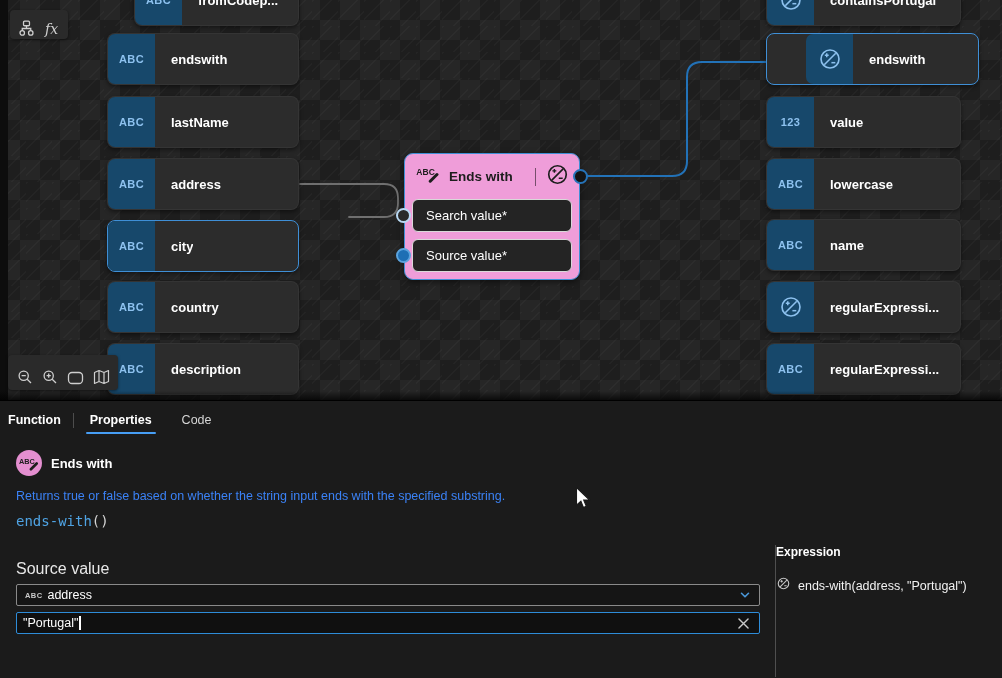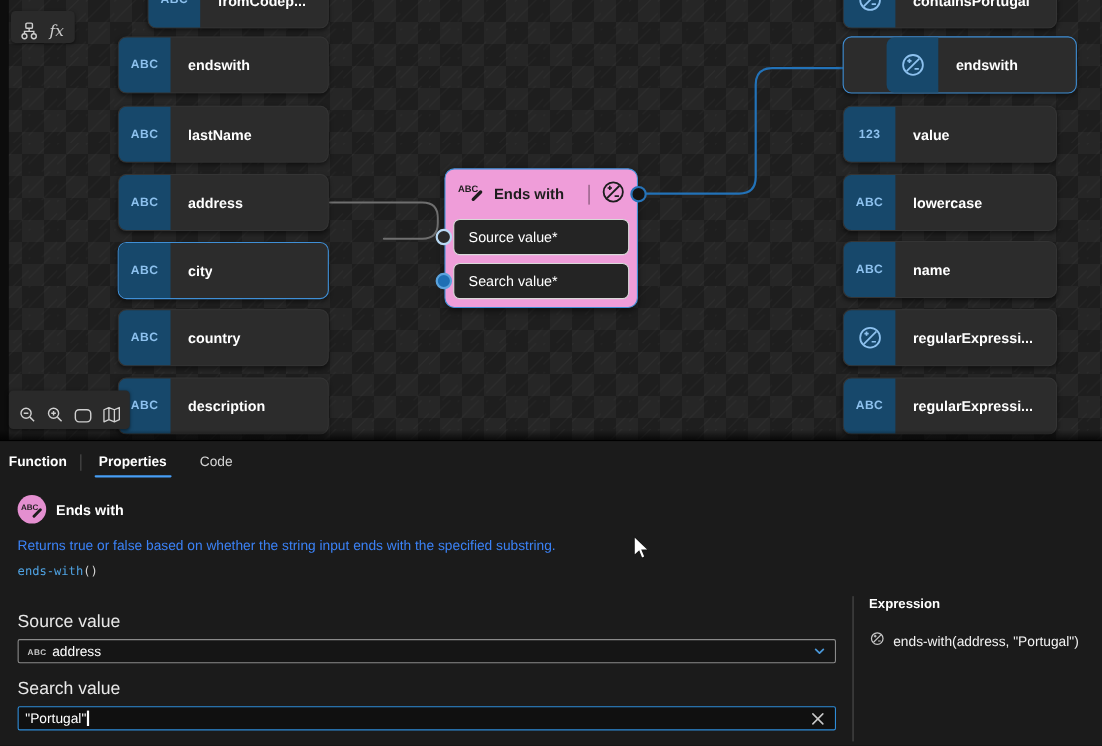--- a/index.html
+++ b/index.html
@@ -64,27 +64,27 @@
     margin-right:26px; font-size:12.5px; color:#d6d6d6; cursor:pointer; }
   .tab.active { color:#fff; font-weight:700; }
   .tab.active::after { content:""; position:absolute; left:-2px; right:-2px; bottom:5px;
     height:2.5px; border-radius:2px; background:#479ef5; }
 
   .fn-header { display:flex; align-items:center; gap:9px; margin:11px 0 0 16px; }
   .fn-avatar { width:26px; height:26px; border-radius:50%; background:#e48fd0; color:#1d1d1d;
     display:flex; align-items:center; justify-content:center; }
   .fn-name { font-size:13px; font-weight:700; color:#fff; }
   .fn-desc { margin:13px 16px 0 16px; font-size:12.5px; color:#3b82f6; }
-  .fn-code { margin:10px 16px 0 16px; font-size:11px; font-family:"DejaVu Sans Mono", monospace; }
+  .fn-code { margin:10px 16px 0 16px; font-size:14px; font-family:"DejaVu Sans Mono", monospace; }
   .fn-code .kw { color:#4fa3e3; }
   .fn-code .pr { color:#d4d4d4; }
 
   .columns { display:flex; margin-top:16px; height:132px; }
   .col-inputs { width:775px; flex:0 0 775px; padding:0 15px 0 16px; }
-  .col-expr { flex:1; border-left:1px solid #4f4f4f; padding-left:14px; }
+  .col-expr { flex:1; border-left:1px solid #4f4f4f; padding-left:0; }
   .section-h { font-size:12px; font-weight:700; color:#fff; }
   .field-label { font-size:16px; color:#e8e8e8; margin-top:15px; }
   .dropdown { margin-top:6px; height:22px; background:#151515; border:1px solid #8a8a8a;
     border-radius:2px; display:flex; align-items:center; padding:0 8px; cursor:pointer; }
   .dd-tag { font-size:7.5px; font-weight:700; letter-spacing:0.4px; color:#c9c9c9; margin-right:5px; }
   .dd-value { font-size:12.5px; color:#fff; }
   .dd-chevron { margin-left:auto; display:flex; }
   .textinput { margin-top:6px; height:22px; background:#101010; border:1.5px solid #2e8cd8;
     border-radius:2px; display:flex; align-items:center; padding:0 6px; cursor:text; }
   .ti-value { font-size:12.5px; color:#fff; }
@@ -264,24 +264,24 @@
       <span>
         <svg width="25" height="25" viewBox="0 0 24 24" fill="none" stroke="#1d1d1d" stroke-width="1.6">
           <circle cx="12" cy="12" r="8.4"></circle>
             <path d="M6.6 17.4 L17.4 6.6"></path>
           <path d="M9 6.6 v3.8 M7.1 8.5 h3.8" stroke-width="1.4"></path>
             <path d="M13.2 15.6 h3.8" stroke-width="1.4"></path>
         </svg>
       </span>
     </div>
     <div class="fn-row">
+      <span>Search value*</span>
+    </div>
+    <div class="fn-row">
       <span>Source value*</span>
-    </div>
-    <div class="fn-row">
-      <span>Search value*</span>
     </div>
     <span class="handle h-src"></span>
     <span class="handle h-srch"></span>
     <span class="handle h-out"></span>
   </div>
 </div>
 
 <div class="panel">
   <div class="tabs">
     <span class="tabs-label">Function</span>
@@ -313,21 +313,20 @@
       <div class="dropdown">
         <span class="dd-tag">ABC</span>
         <span class="dd-value">address</span>
         <span class="dd-chevron">
           <svg width="12" height="12" viewBox="0 0 12 12">
               <path d="M2.5 4.3 L6 7.8 L9.5 4.3" fill="none" stroke="#4a97d8" stroke-width="1.6" stroke-linecap="round" stroke-linejoin="round"></path>
             </svg>
         </span>
       </div>
 
-      <div class="field-label">Search value</div>
       <div class="textinput">
         <span class="ti-value">"Portugal"</span>
           <span class="caret"></span>
         <span class="ti-clear">
           <svg width="13" height="13" viewBox="0 0 12 12">
               <path d="M1.8 1.8 L10.2 10.2 M10.2 1.8 L1.8 10.2" stroke="#c8c8c8" stroke-width="1.3" stroke-linecap="round"></path>
             </svg>
         </span>
       </div>
     </div>

